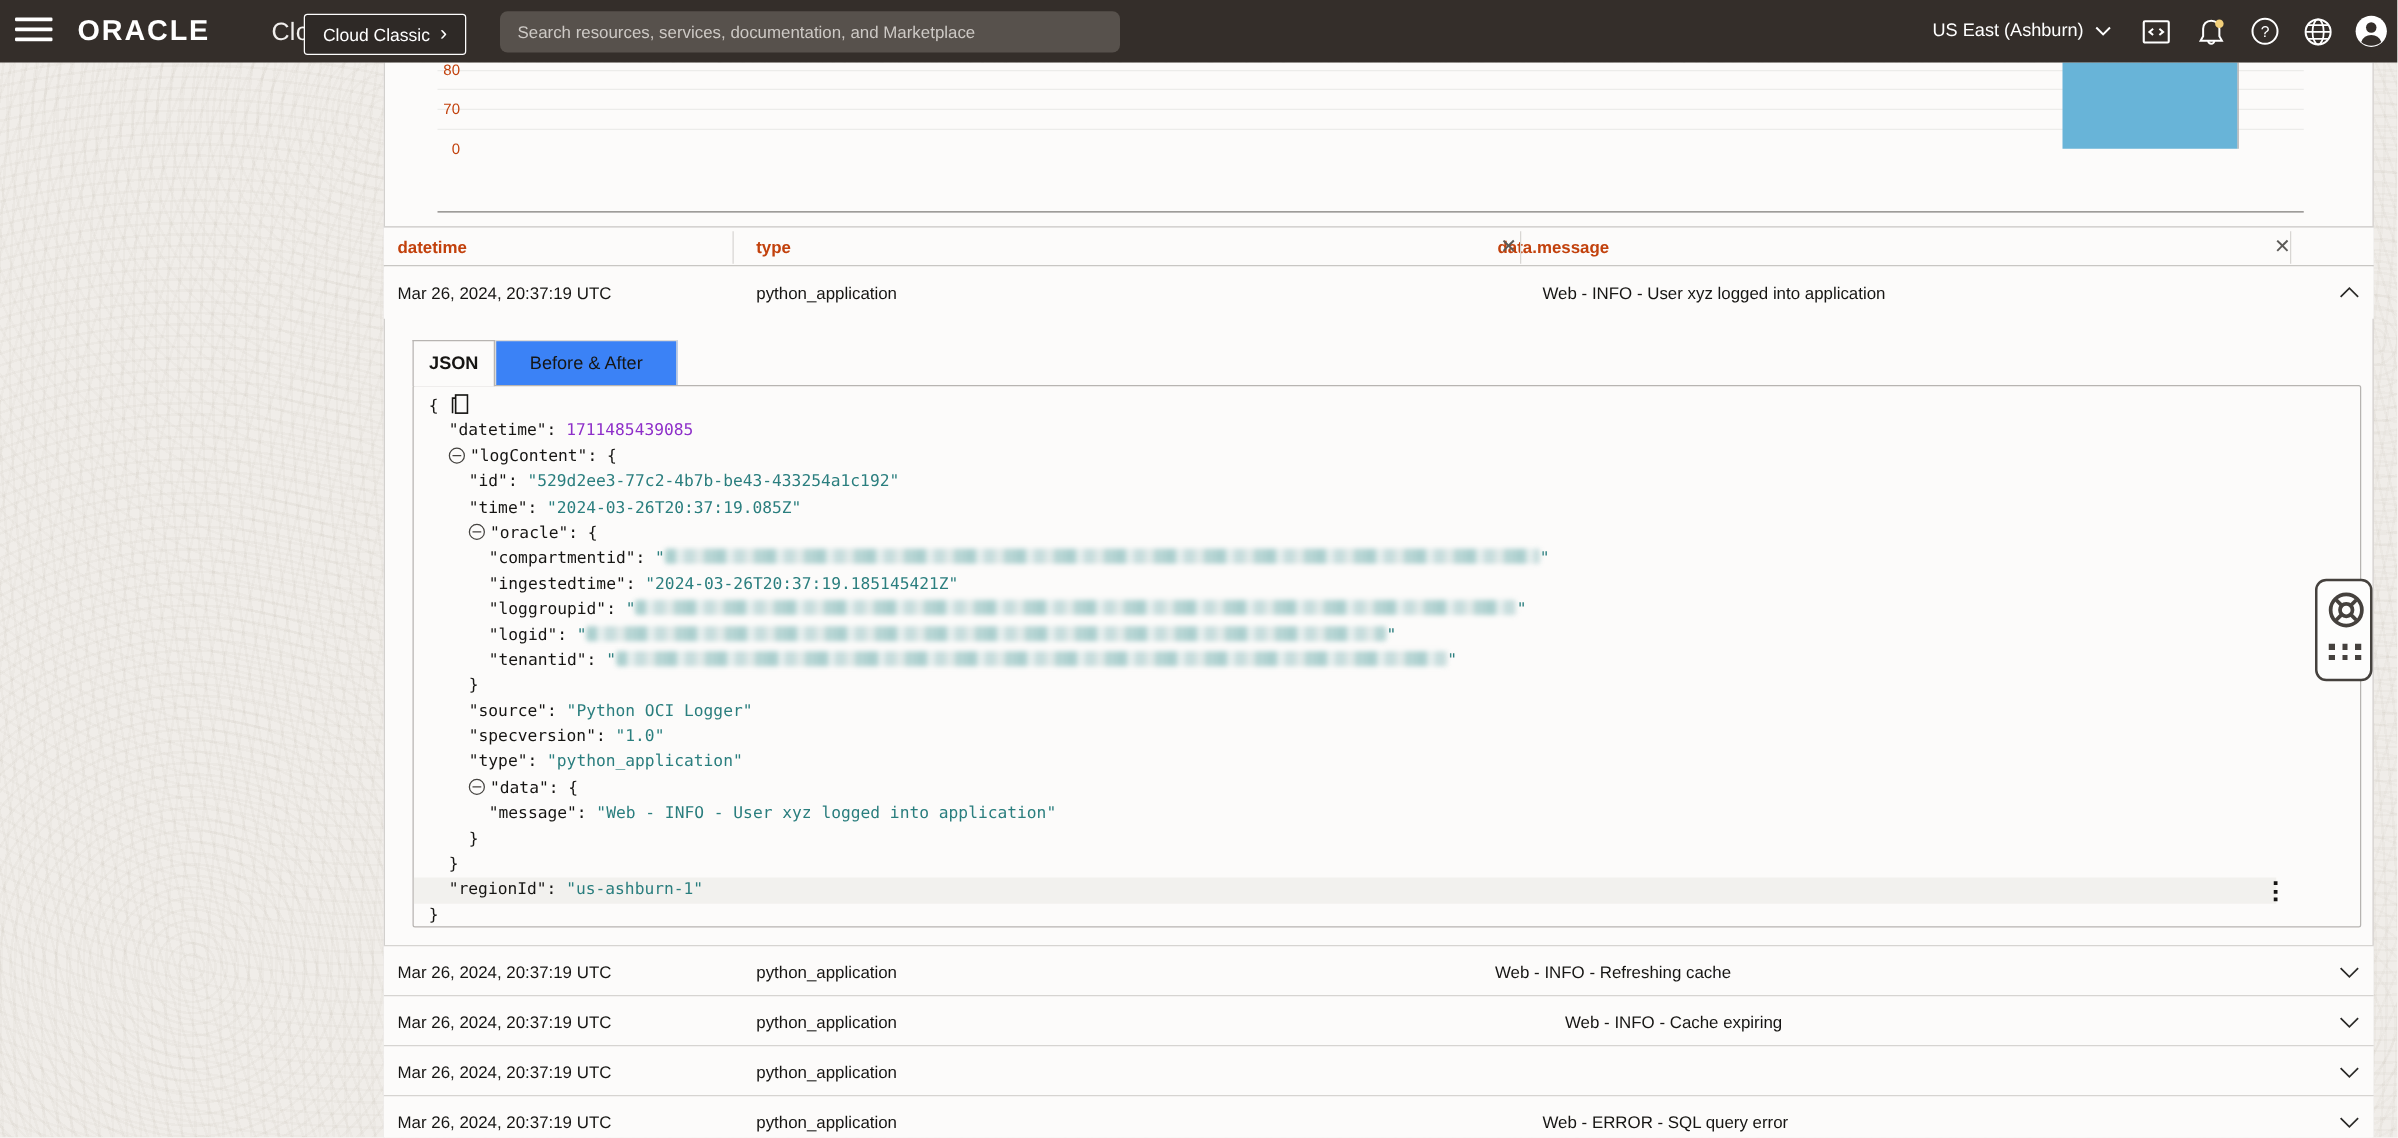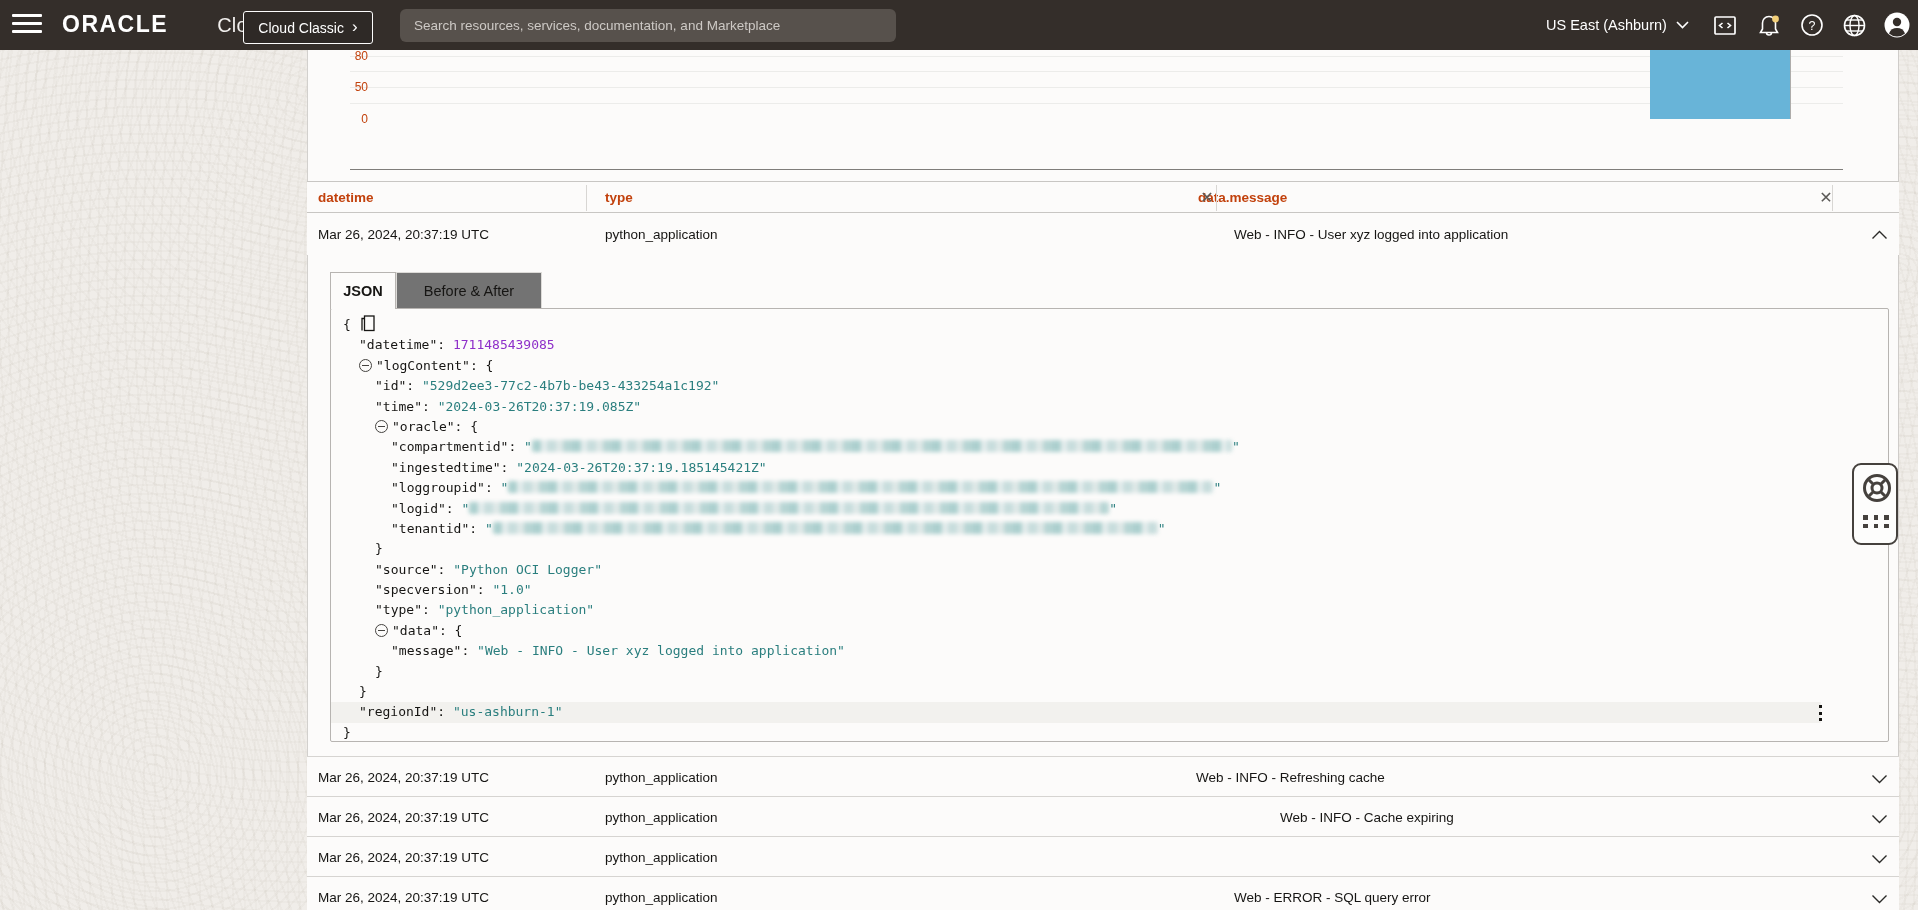--- a/index.html
+++ b/index.html
@@ -59,21 +59,21 @@
 
   
   .log-row { left:307px; width:1592px; height:42px; background:#fcfbfa; border-bottom:1px solid #d6d4d1; cursor:pointer; }
   .log-row .cell { position:absolute; top:0; height:100%; display:flex; align-items:center; font-size:13.5px; color:#161513; }
   .row-chevron { position:absolute; top:13px; width:20px; height:16px; cursor:pointer; }
 
   
   .tab { position:absolute; top:272px; height:37px; display:flex; align-items:center; justify-content:center;
     font-size:14.5px; color:#161513; cursor:pointer; }
   .tab.active { background:#fcfbfa; border:1px solid #b7b4b1; border-bottom:none; font-weight:bold; z-index:3; }
-  .tab.inactive { background:#737373; border:1px solid #dddbd8; border-bottom:none; }
+  .tab.inactive { background:#3b82f6; border:1px solid #dddbd8; border-bottom:none; }
   .json-box { left:330px; top:308px; width:1559px; height:434px; background:#fcfbfa;
     border:1px solid #b7b4b1; border-radius:2px; z-index:2; overflow:hidden; padding-top:6px; }
   .jline { position:relative; height:20.4px; line-height:20.4px; font-family:"DejaVu Sans Mono", monospace;
     font-size:13px; color:#161513; white-space:nowrap; }
   .jline.hl { background:#f2f1ee; width:1490px; }
   .jkey { color:#161513; }
   .jstr { color:#2a7e7e; }
   .jnum { color:#8e2fc9; }
   .collapse-icon { display:inline-block; width:13px; height:13px; border:1px solid #454340; border-radius:50%;
     position:relative; vertical-align:-2px; margin-right:4px; cursor:pointer; }
@@ -100,21 +100,21 @@
 
 <div class="abs panel"></div>
 
 <div class="abs" id="chart" style="left:0; top:50px; width:1918px; height:130px;">
     <div class="abs gridline" style="top: 53.15px;"></div>
     <div class="abs gridline" style="top: 37.3px;"></div>
     <div class="abs gridline" style="top: 21.45px;"></div>
     <div class="abs gridline" style="top: 5.6px;"></div>
     <div class="abs chart-baseline"></div>
     <div class="abs ytick" style="top: 62px;">0</div>
-    <div class="abs ytick" style="top: 30.3px;">50</div>
+    <div class="abs ytick" style="top: 30.3px;">70</div>
     <div class="abs ytick" style="top: -1.4px;">80</div>
     <div class="abs xtick" style="left: 497px;">Mar 26, 20:32</div>
     <div class="abs xtick" style="left: 741.6px;">Mar 26, 20:33</div>
     <div class="abs xtick" style="left: 986.2px;">Mar 26, 20:34</div>
     <div class="abs xtick" style="left: 1230.8px;">Mar 26, 20:35</div>
     <div class="abs xtick" style="left: 1475.4px;">Mar 26, 20:36</div>
     <div class="abs xtick" style="left: 1720px;">Mar 26, 20:37</div>
     <div class="abs bar" style="left: 1650px; width: 140px; height: 69px; top: 0px; background: rgb(104, 180, 216);"></div>
     <div class="abs bar-cursor" style="left: 1790px; height: 69px; top: 0px;"></div>
   </div>
@@ -143,21 +143,21 @@
       <div class="cell" style="left: 11px;">Mar 26, 2024, 20:37:19 UTC</div>
       <div class="cell" style="left: 298px;">python_application</div>
       <div class="cell" style="left: 889px;">Web - INFO - Refreshing cache</div>
       <div class="row-chevron" style="left: 1564px;"><svg width="17" height="10" viewBox="0 0 17 10">
           <polyline points="1.5,1.5 8.5,8.5 15.5,1.5" fill="none" stroke="#2b2a28" stroke-width="1.4"></polyline>
         </svg></div>
     </div>
     <div class="abs log-row" style="top: 796px; border-top: 1px solid rgb(214, 212, 209);">
       <div class="cell" style="left: 11px;">Mar 26, 2024, 20:37:19 UTC</div>
       <div class="cell" style="left: 298px;">python_application</div>
-      <div class="cell" style="left: 973px;">Web - INFO - Cache expiring</div>
+      <div class="cell" style="left: 945px;">Web - INFO - Cache expiring</div>
       <div class="row-chevron" style="left: 1564px;"><svg width="17" height="10" viewBox="0 0 17 10">
           <polyline points="1.5,1.5 8.5,8.5 15.5,1.5" fill="none" stroke="#2b2a28" stroke-width="1.4"></polyline>
         </svg></div>
     </div>
     <div class="abs log-row" style="top: 836px; border-top: 1px solid rgb(214, 212, 209);">
       <div class="cell" style="left: 11px;">Mar 26, 2024, 20:37:19 UTC</div>
       <div class="cell" style="left: 298px;">python_application</div>
       <div class="row-chevron" style="left: 1564px;"><svg width="17" height="10" viewBox="0 0 17 10">
           <polyline points="1.5,1.5 8.5,8.5 15.5,1.5" fill="none" stroke="#2b2a28" stroke-width="1.4"></polyline>
         </svg></div>

